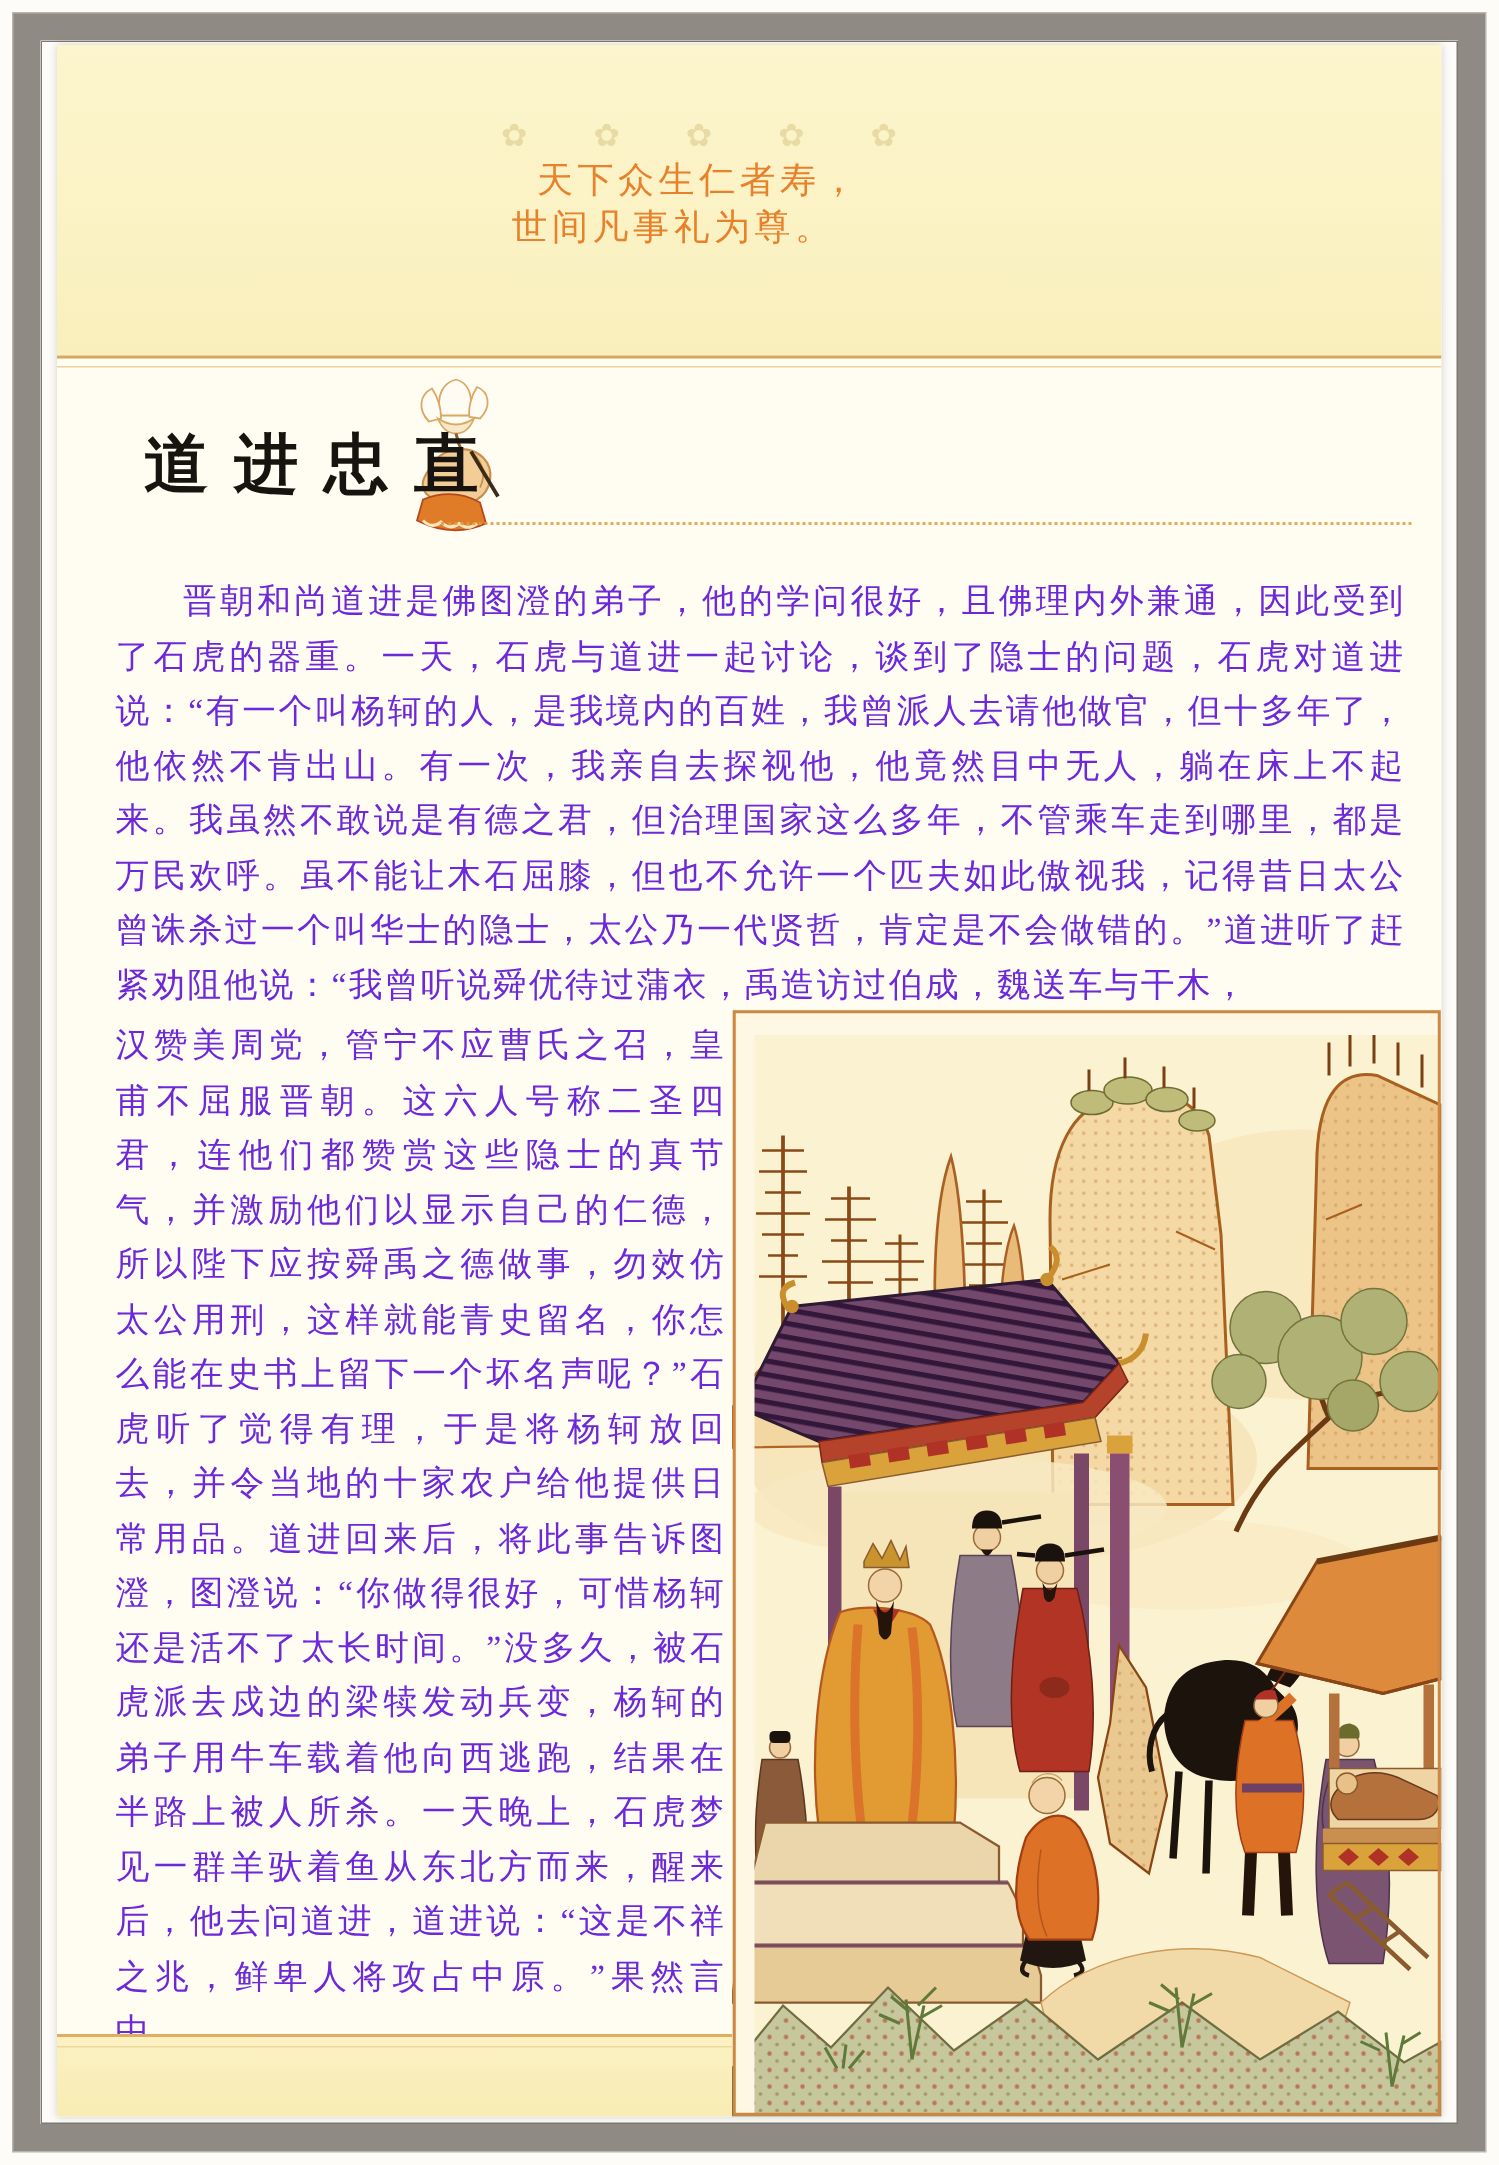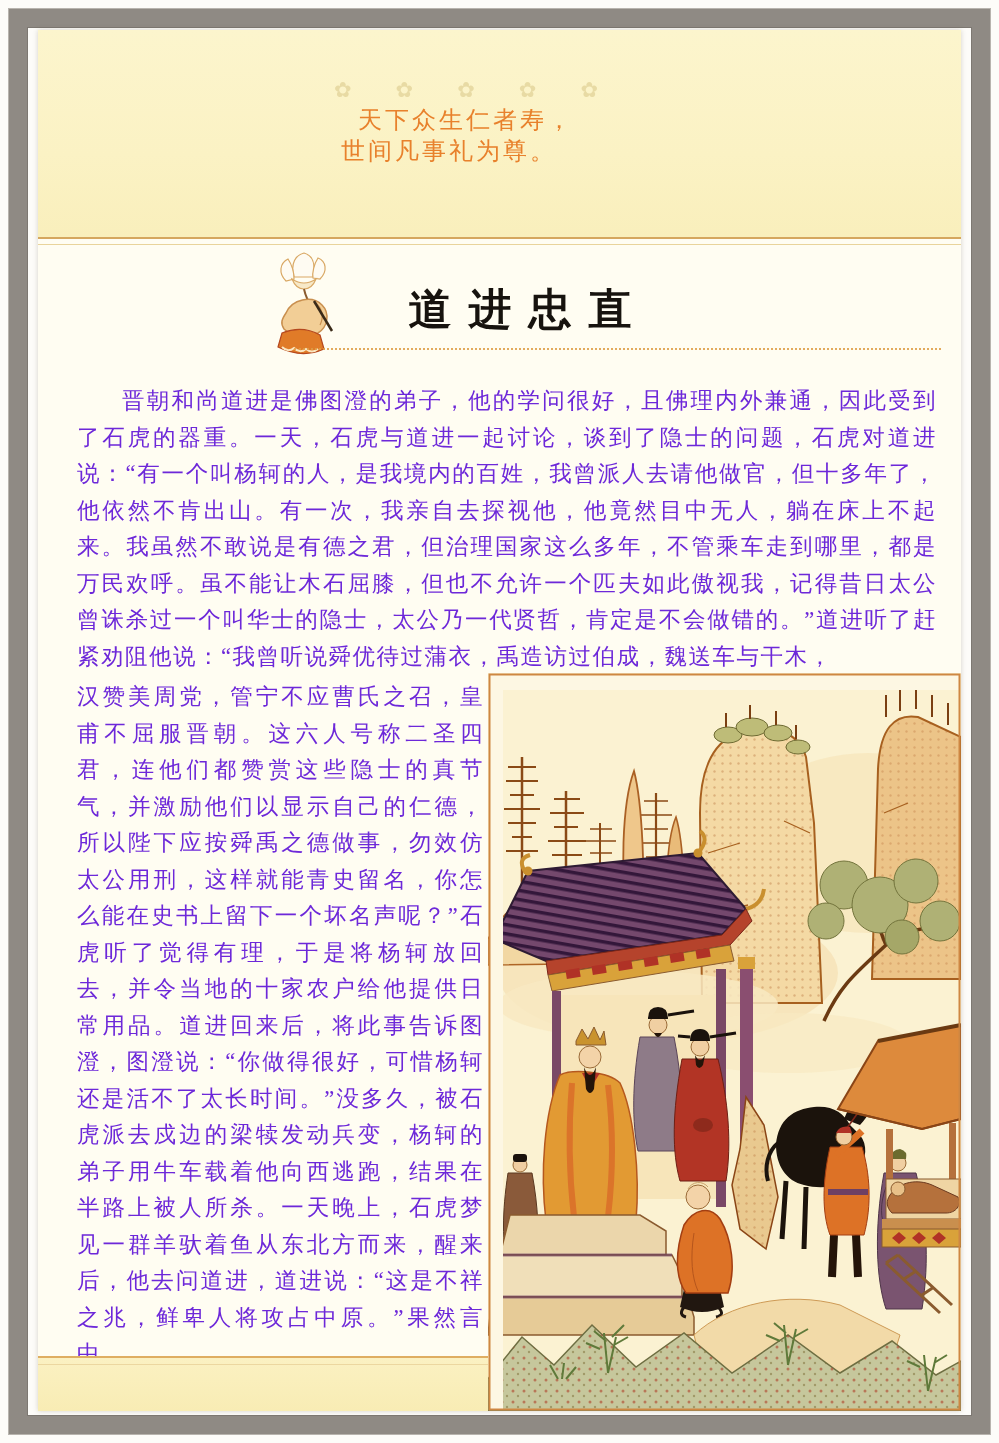--- a/index.html
+++ b/index.html
@@ -42,21 +42,21 @@
   .couplet-1 { top:74px;margin-left:17px; }
   .couplet-2 { top:94px;margin-top:11px; }
   .header-divider { position:absolute; top:207px; left:0; width:100%;
     border-top:2px solid #D5A75F; }
   .header-divider .thin-line { height:1px; background:#E9D49B; margin-top:5px; }
   
   .article { position:absolute; top:217px; left:0; width:100%; height:1109px; }
   .ornament { position:absolute; left:218px; top:4px; width:96px; height:108px; }
   .article-title {
     position:absolute; top:34px; left:0; width:100%;
-    text-align:center; text-indent:58px;
+    text-indent:58px;
     font-size:43px; font-weight:bold; color:#17130e; letter-spacing:17px;
     white-space:nowrap;
   }
   .title-underline {
     position:absolute; top:101px; left:256px; right:20px;
     border-top:2px dotted #DD9C44; opacity:.85;
   }
   .intro, .body-wrap {
     font-size:22.5px; line-height:36.5px; color:#6d28d9;
     text-align:justify; letter-spacing:1.5px;

